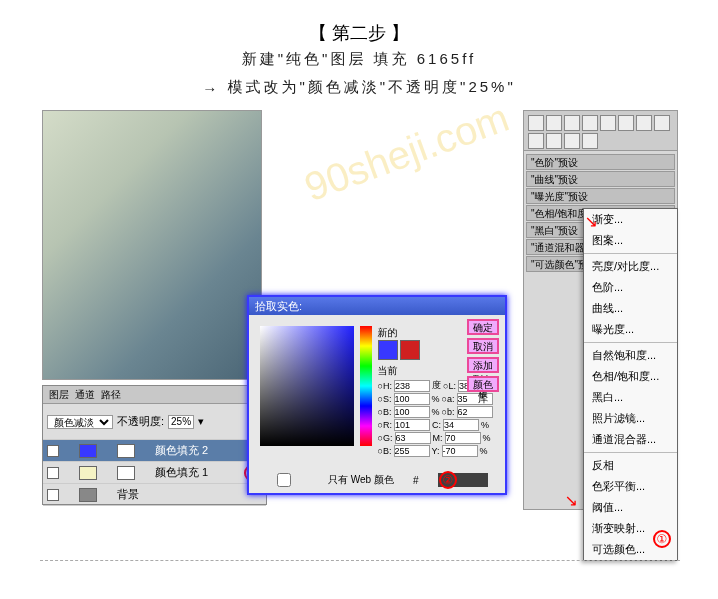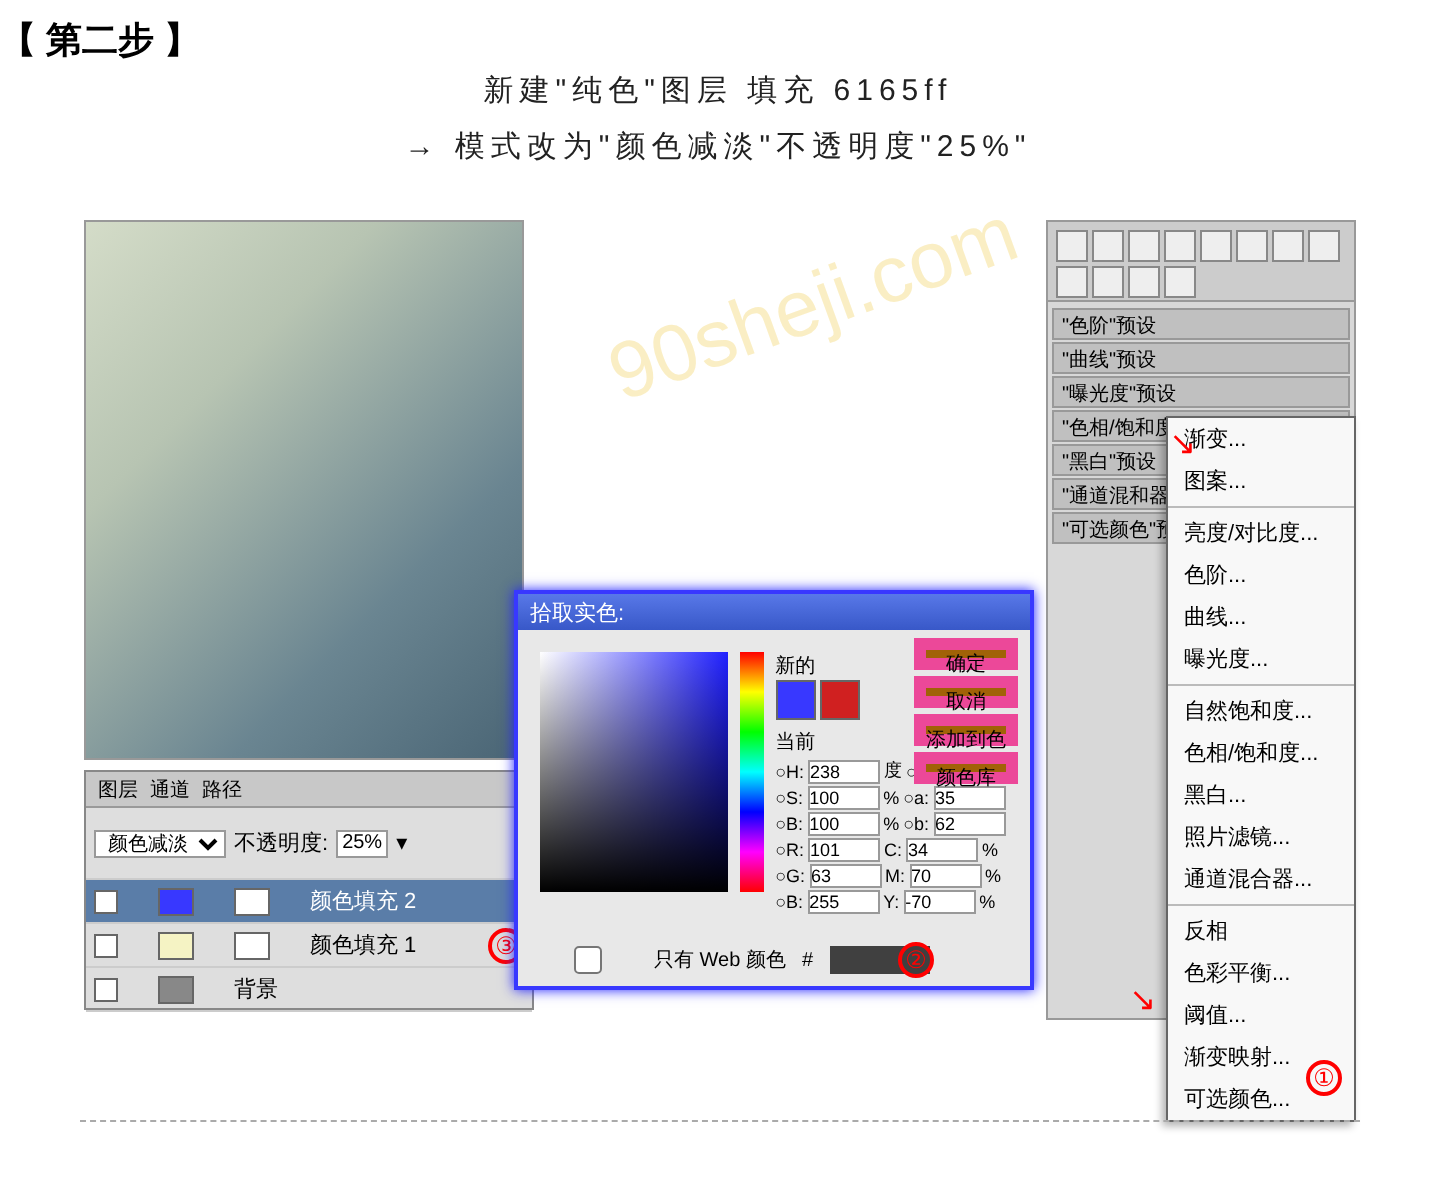--- a/index.html
+++ b/index.html
@@ -1,44 +1,44 @@
 <!DOCTYPE html>
 <html><head>
 <meta charset="utf-8">
 <style>
 *{margin:0;padding:0;box-sizing:border-box;font-family:"Microsoft YaHei",SimSun,sans-serif}
 body{width:718px;height:599px;background:#fff;position:relative;overflow:hidden}
-.step-title{text-align:left;font-size:18px;padding-top:8px;font-weight:bold}
+.step-title{text-align:center;font-size:18px;padding-top:21px;font-weight:normal}
 .step-desc{text-align:center;font-size:15px;line-height:28px;color:#222;letter-spacing:3px}
 .ws-area{position:absolute;left:42px;top:110px;width:636px;height:400px}
 .photo{position:absolute;left:0;top:0;width:220px;height:270px;background:linear-gradient(135deg,#d4dcc8 0%,#b7c4b2 30%,#6a8591 70%,#4a6575 100%);border:1px solid #999}
 .layers-panel{position:absolute;left:0;top:275px;width:225px;height:120px;background:#dedede;border:1px solid #888;font-size:11px}
 .lp-tabs{height:18px;background:#c8c8c8;border-bottom:1px solid #999;display:flex;gap:6px;padding-left:6px;font-size:10px;align-items:center}
 .lp-row{display:flex;align-items:center;height:36px;padding:0 4px;gap:4px;border-bottom:1px solid #ccc}
 .lp-select{font-size:10px;height:14px;border:1px solid #999;background:#fff;padding:0 2px}
 .lp-slider{width:50px;height:8px;background:#fff;border:1px solid #999;display:inline-block}
 .lp-layer{display:flex;align-items:center;height:22px;padding:0 4px;gap:20px;border-bottom:1px solid #ccc}
 .lp-layer.sel{background:#5a7da8;color:#fff}
 .eye{width:12px;height:12px;border:1px solid #666;background:#fff}
 .sw{width:18px;height:14px;border:1px solid #666}
 .circle-3{position:absolute;right:4px;bottom:22px;width:18px;height:18px;border:2px solid red;border-radius:50%;color:red;font-size:12px;text-align:center;line-height:14px}
-.picker{position:absolute;left:215px;top:185px;width:260px;height:200px;background:#e8e8e8;border:2px solid #3838ff;box-shadow:0 0 6px #2020ff}
+.picker{position:absolute;left:205px;top:185px;width:260px;height:200px;background:#e8e8e8;border:2px solid #3838ff;box-shadow:0 0 6px #2020ff}
 .picker-title{background:linear-gradient(#5878e8,#3858c8);color:#fff;font-size:11px;height:18px;padding:2px 6px}
 .picker-body{display:flex;padding:11px;gap:6px}
 .grad-box{width:110px;height:120px;background:linear-gradient(to right,#fff,#2020ff);position:relative}
 .grad-box::after{content:"";position:absolute;inset:0;background:linear-gradient(to bottom,transparent,#000)}
 .hue-bar{width:14px;height:120px;background:linear-gradient(to bottom,red,#ff0,lime,cyan,blue,#f0f,red)}
 .picker-right{font-size:10px;flex:1}
 .swatch{display:flex;gap:2px;margin-bottom:4px}
 .swb{width:20px;height:20px;border:1px solid #666}
 .num-row{display:flex;align-items:center;gap:2px;font-size:9px;margin:1px 0}
 .num-row input{width:36px;height:12px;font-size:9px;border:1px solid #999}
 .picker-btns{position:absolute;right:6px;top:22px;display:flex;flex-direction:column;gap:3px}
-.pbtn{width:52px;height:16px;background:#a16207;border:6px solid #ec4899;font-size:10px}
-.hex-row{position:absolute;left:10px;bottom:6px;font-size:10px;display:flex;align-items:center;gap:8px}
+.pbtn{width:32px;height:16px;background:#f0abfc;border:2px solid #ec4899;font-size:10px}
+.hex-row{position:absolute;left:10px;bottom:6px;font-size:10px;display:flex;align-items:center;gap:19px}
 .hex-row input{width:50px;height:14px;font-size:10px;border:7px solid #404040;text-align:center}
 .circle-2{position:absolute;right:48px;bottom:4px;width:18px;height:18px;border:2px solid red;border-radius:50%;color:red;font-size:12px;text-align:center;line-height:14px}
 .right-panel{position:absolute;right:0;top:0;width:155px;height:400px;background:#d8d8d8;border:1px solid #999;font-size:10px}
 .rp-tools{height:40px;background:#ccc;border-bottom:1px solid #999;padding:4px;display:flex;flex-wrap:wrap;gap:2px}
 .rp-tool{width:16px;height:16px;background:#eee;border:1px solid #888}
 .rp-presets{padding:2px}
 .rp-preset{height:16px;background:#c0c0c0;border:1px solid #999;padding:1px 4px;margin:1px 0;font-size:10px}
 .adj-menu{position:absolute;right:0;top:98px;width:95px;background:#f8f8f8;border:1px solid #666;box-shadow:-2px 2px 4px rgba(0,0,0,0.3);font-size:11px}
 .adj-item{padding:3px 8px;cursor:pointer}
 .adj-sep{height:1px;background:#bbb;margin:2px 0}

